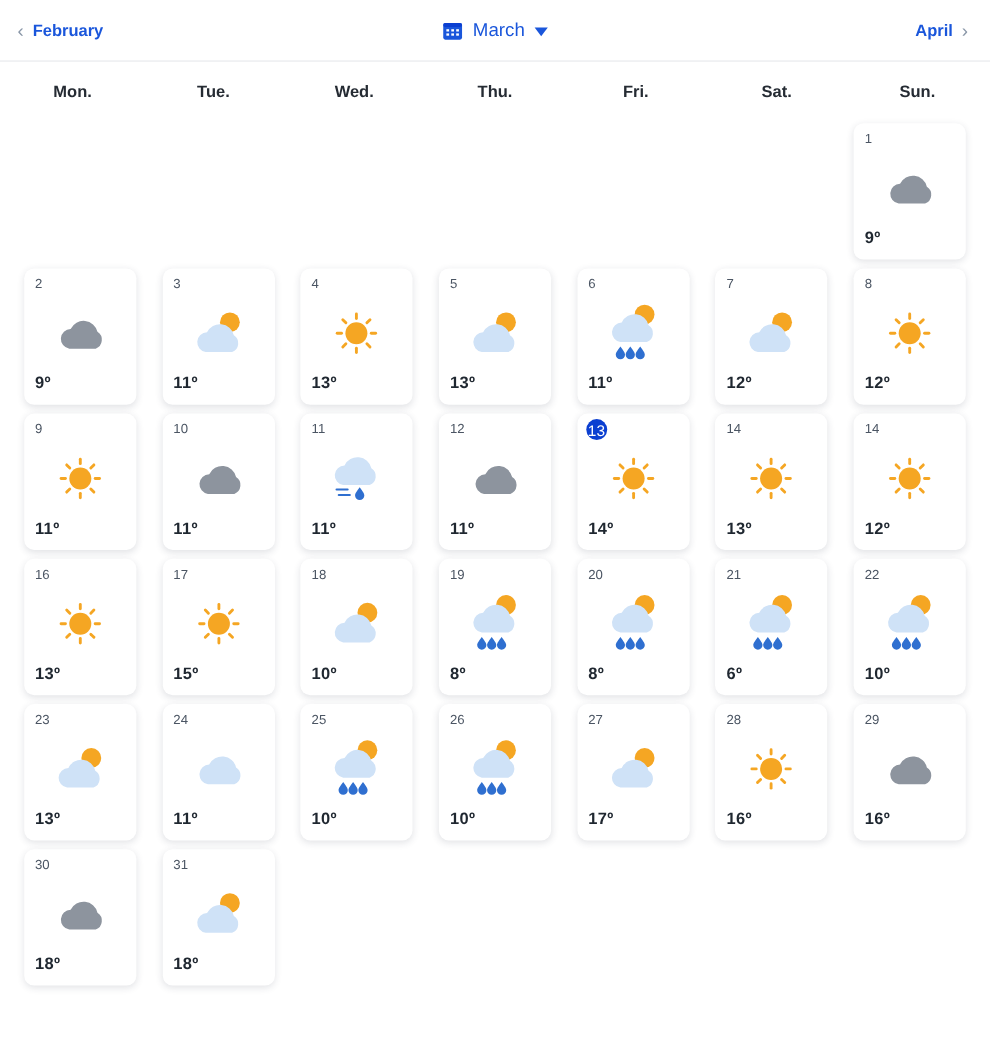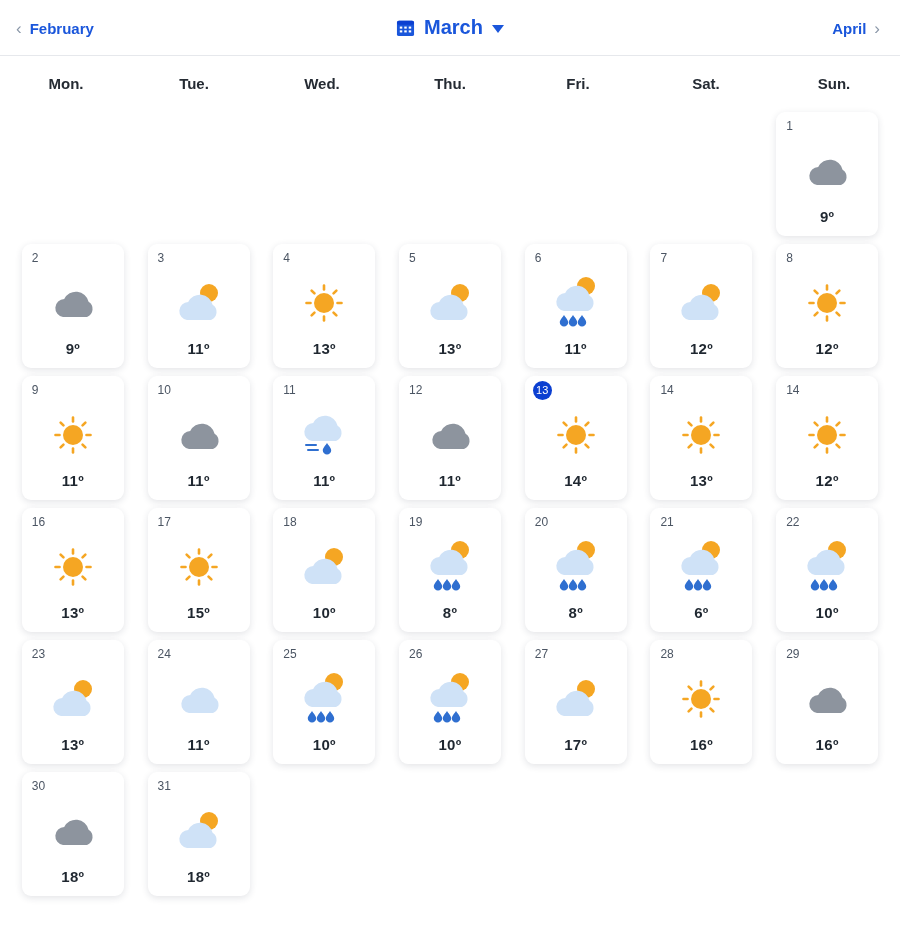--- a/index.html
+++ b/index.html
@@ -53,22 +53,22 @@
     cursor: pointer;
     user-select: none;
   }
   .cal-icon {
     width: 19px;
     height: 19px;
     display: block;
   }
   .month-label {
     color: #1a56db;
-    font-size: 20px;
-    font-weight: bold;
+    font-size: 17px;
+    font-weight: normal;
   }
   .caret-down {
     width: 0; height: 0;
     border-left: 6px solid transparent;
     border-right: 6px solid transparent;
     border-top: 8px solid #1a56db;
     margin-top: 2px;
   }
 
   
@@ -122,33 +122,33 @@
   }
   .day-num.today {
     background: #0b3fd1;
     color: #ffffff;
     border-radius: 50%;
     width: 19px;
     height: 19px;
     display: flex;
     align-items: center;
     justify-content: center;
-    font-size: 11px;
+    font-size: 14px;
     margin-left: -2px;
     margin-top: -3px;
   }
   .icon-wrap {
     flex: 1;
     display: flex;
     align-items: center;
     justify-content: center;
   }
   .icon-wrap svg { display: block; }
   .temp {
-    text-align: center;
+    text-align: left;
     font-size: 15px;
     font-weight: bold;
     color: #1f2730;
     letter-spacing: .3px;
     padding-bottom: 2px;
   }
 </style>
 </head>
 <body>
 

